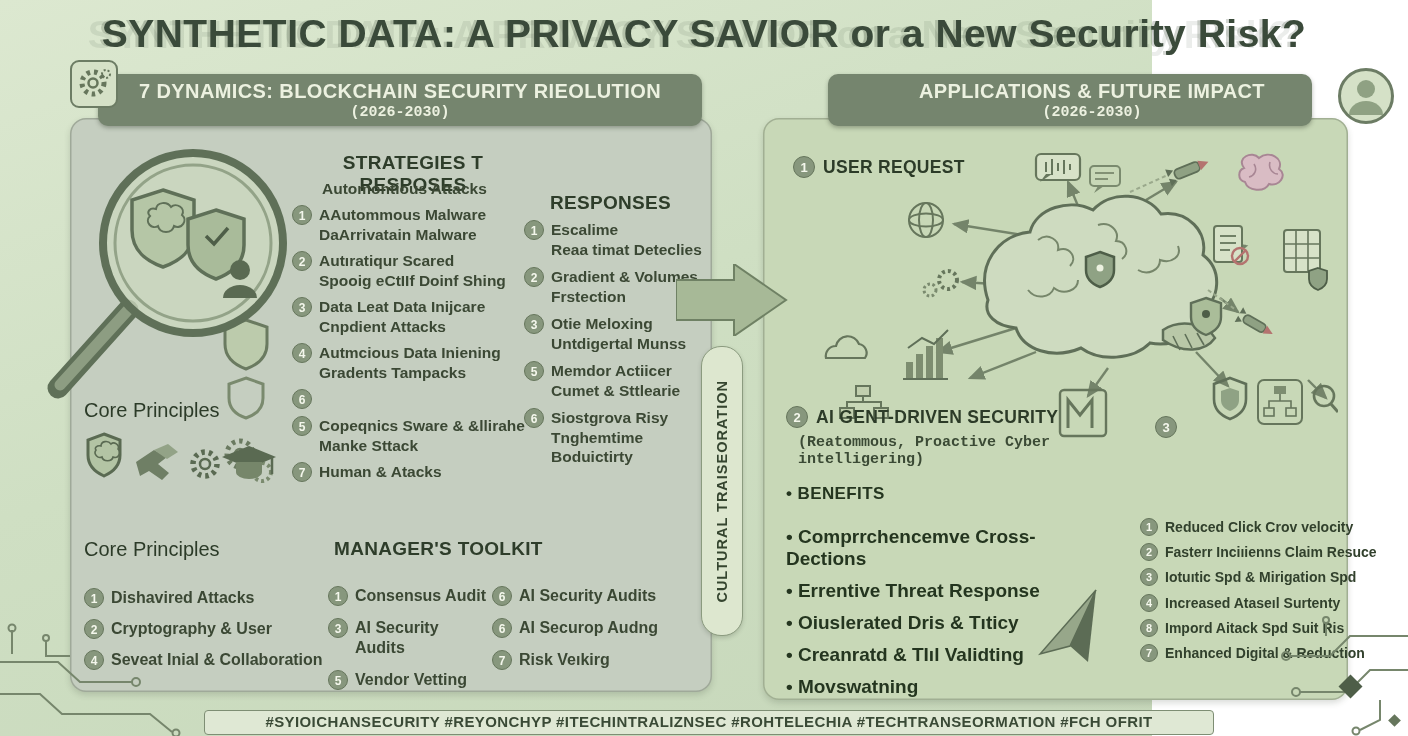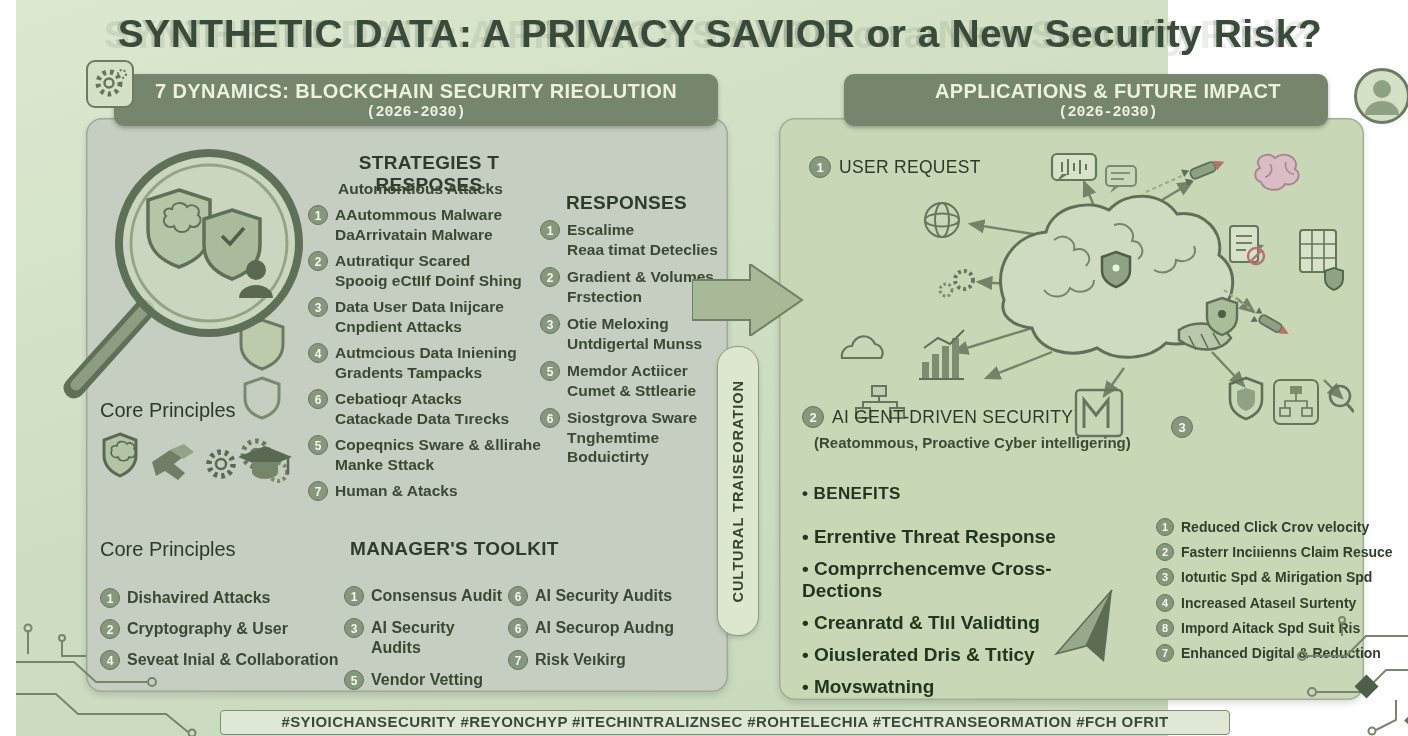--- a/index.html
+++ b/index.html
@@ -1,19 +1,19 @@
 <!DOCTYPE html>
 <html><head>
 <meta charset="utf-8">
 <title>Infographic</title>
 <style>
   html,body{margin:0;padding:0;}
   body{width:1408px;height:736px;overflow:hidden;font-family:"Liberation Sans","DejaVu Sans",sans-serif;}
   .page{position:relative;width:1152px;height:736px;
-    background:linear-gradient(160deg,#dce8d0 0%,#cfdfc3 45%,#c6d7ba 100%);margin-left:16px;}
+    background:linear-gradient(160deg,#dce8d0 0%,#cfdfc3 45%,#c6d7ba 100%);}
   .abs{position:absolute;}
 
   
   .title{position:absolute;left:0;top:12px;width:1408px;text-align:center;
     font-size:39px;font-weight:700;color:#3a4a3a;letter-spacing:.5px;
     text-shadow:-3px 0 0 rgba(58,74,56,.22),-14px 1px 0 rgba(58,74,56,.10);}
 
   
   .panel-body{position:absolute;border-radius:16px;
     box-shadow:inset 0 0 0 1.5px rgba(88,100,80,.35),0 3px 6px rgba(50,60,45,.18);}
@@ -34,21 +34,21 @@
   .ni{display:flex;gap:7px;align-items:flex-start;}
   .nc{flex:none;width:20px;height:20px;border-radius:50%;background:#87977d;color:#f4f7ec;
     border:1px solid #66765c;font-size:12px;font-weight:700;line-height:20px;text-align:center;
     box-sizing:border-box;display:inline-block;}
   .nc.small{width:18px;height:18px;font-size:11px;line-height:16px;}
   .it{font-size:15.5px;line-height:1.26;font-weight:700;color:#3b4834;white-space:pre-line;}
   .it.one{font-size:16px;}
   .it.outcome{font-size:14px;line-height:1.3;color:#31402c;}
 
   .step-row{position:absolute;display:flex;gap:8px;align-items:center;}
-  .step-label{font-size:17.5px;font-weight:400;color:#2c3b28;letter-spacing:.3px;}
+  .step-label{font-size:17.5px;font-weight:700;color:#2c3b28;letter-spacing:.3px;}
   .step-sub{position:absolute;font-size:15px;font-weight:700;color:#3b4a35;}
 
   .benefits-title::before,.benefit::before{content:"• ";}
   .benefits-title{position:absolute;font-size:17px;font-weight:700;color:#24351f;letter-spacing:.4px;}
   .benefit{font-size:19px;line-height:1.16;font-weight:700;color:#24351f;}
 
   
   .divider{position:absolute;left:701px;top:346px;width:40px;height:288px;background:#dde7cf;
     border:1.5px solid #8b9b7f;border-radius:20px;display:flex;align-items:center;justify-content:center;
     box-shadow:0 2px 4px rgba(50,60,45,.2);z-index:5;}
@@ -131,32 +131,30 @@
         <span class="it">AAutommous Malware
 DaArrivatain Malware</span>
       </div>
     <div class="ni">
         <span class="nc">2</span>
         <span class="it">Autıratiqur Scared
 Spooig eCtIIf Doinf Shing</span>
       </div>
     <div class="ni">
         <span class="nc">3</span>
-        <span class="it">Data User Data Inijcare
+        <span class="it">Data Leat Data Inijcare
 Cnpdient Attacks</span>
       </div>
     <div class="ni">
         <span class="nc">4</span>
         <span class="it">Autmcious Data Iniening
 Gradents Tampacks</span>
       </div>
     <div class="ni">
         <span class="nc">6</span>
-        <span class="it">Cebatioqr Atacks
-Catackade Data Tırecks</span>
       </div>
     <div class="ni">
         <span class="nc">5</span>
         <span class="it">Copeqnics Sware &amp; &amp;llirahe
 Manke Sttack</span>
       </div>
     <div class="ni">
         <span class="nc">7</span>
         <span class="it">Human &amp; Atacks</span>
       </div>
@@ -180,21 +178,21 @@
         <span class="it">Otie Meloxing
 Untdigertal Munss</span>
       </div>
     <div class="ni">
         <span class="nc">5</span>
         <span class="it">Memdor Actiicer
 Cumet &amp; Sttlearie</span>
       </div>
     <div class="ni">
         <span class="nc">6</span>
-        <span class="it">Siostgrova Sware
+        <span class="it">Siostgrova Risy
 Tnghemtime
 Boduictirty</span>
       </div>
   </div>
 
   <div class="big-h" style="left:84px;top:399px;">Core Principles</div>
 
   <div class="abs" style="left:84px;top:430px;width:195px;height:64px;">
     <svg width="195" height="64" viewBox="0 0 195 64">
       <g>
@@ -435,30 +433,30 @@
         <rect x="282" y="250" width="46" height="46" rx="4" fill="none" stroke="#66765c" stroke-width="2.4"></rect>
         <path d="M290,288 v-28 l12,15 l12,-15 v28" fill="none" stroke="#66765c" stroke-width="3"></path>
       </g>
     </svg>
   </div>
 
   <div class="step-row" style="left:786px;top:406px;">
     <span class="nc" style="width:22px;height:22px;line-height:22px;font-size:13px;">2</span>
     <span class="step-label">AI GENT-DRIVEN SECURITY</span>
   </div>
-  <div class="step-sub" style="left:798px;top:434px;">(Reatommous, Proactive Cyber intelligering)</div>
+  <div class="step-sub" style="left:798px;top:434px;font-family:Liberation Mono, monospace;">(Reatommous, Proactive Cyber intelligering)</div>
 
   <span class="nc abs" style="left:1155px;top:416px;width:22px;height:22px;line-height:22px;font-size:13px;">3</span>
 
   <div class="benefits-title" style="left:786px;top:484px;">BENEFITS</div>
   <div class="vlist" style="left:786px;top:526px;width:305px;gap:10px;">
+    <div class="benefit">Comprrchencemve Cross-Dections</div>
     <div class="benefit">Errentive Threat Response</div>
-    <div class="benefit">Comprrchencemve Cross-Dections</div>
+    <div class="benefit">Oiuslerated Dris &amp; Tıticy</div>
     <div class="benefit">Creanratd &amp; TIıl Validting</div>
-    <div class="benefit">Oiuslerated Dris &amp; Tıticy</div>
     <div class="benefit">Movswatning</div>
   </div>
 
   <div class="abs" style="left:1038px;top:588px;width:70px;height:80px;">
     <svg width="70" height="80" viewBox="0 0 70 80">
       <polygon points="58,2 2,66 32,58" fill="#97a78a" stroke="#5c6c55" stroke-width="1.5"></polygon>
       <polygon points="58,2 32,58 50,74" fill="#5c6c55"></polygon>
     </svg>
   </div>
 

